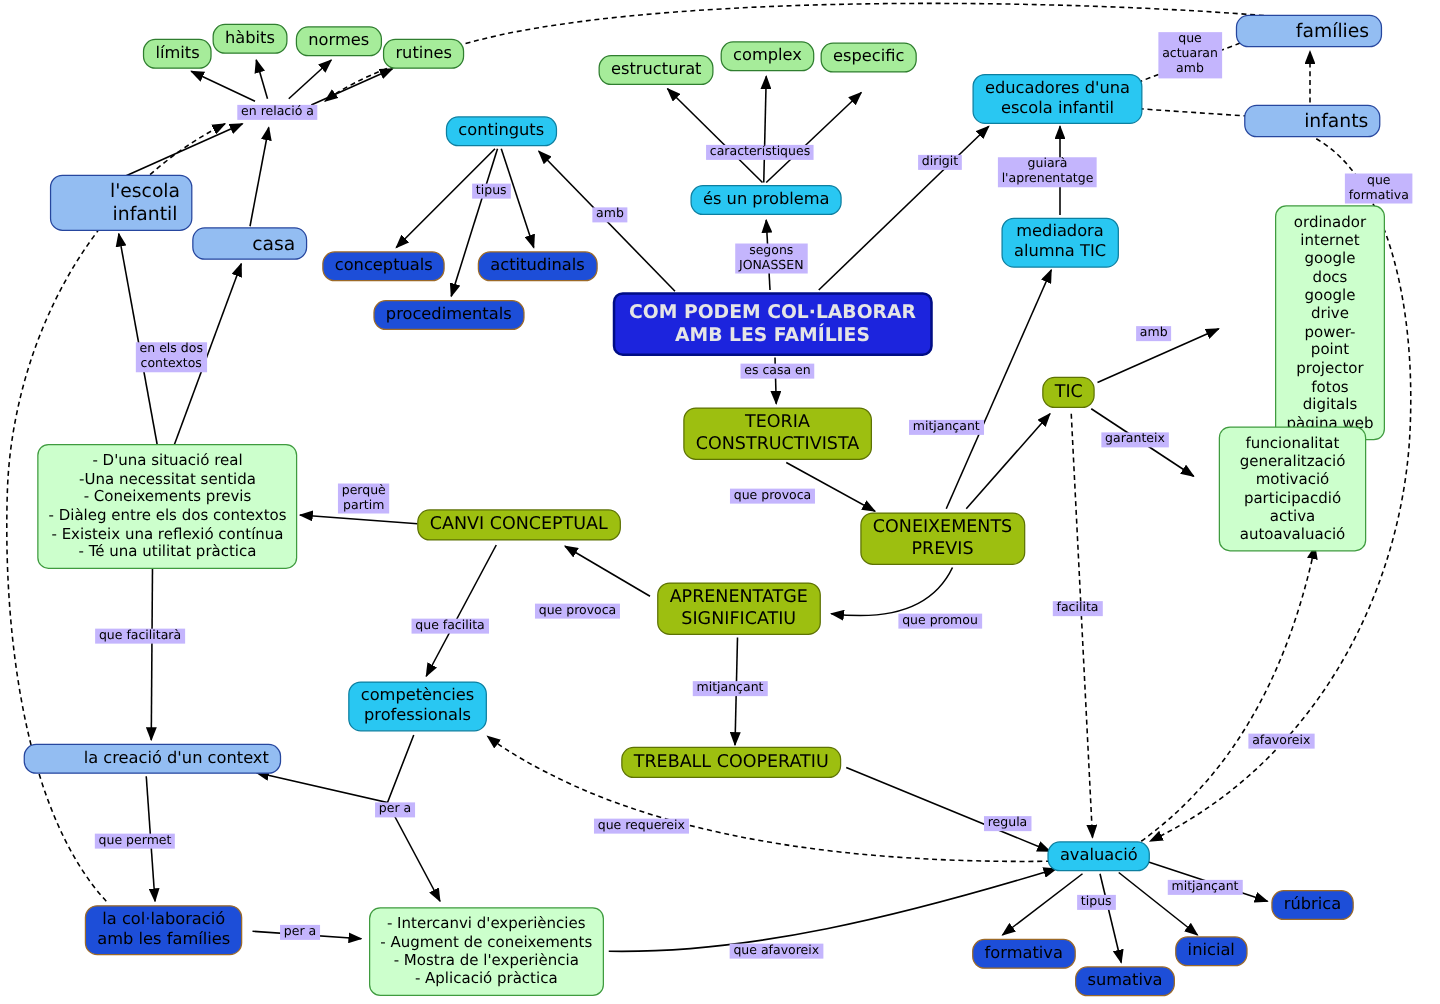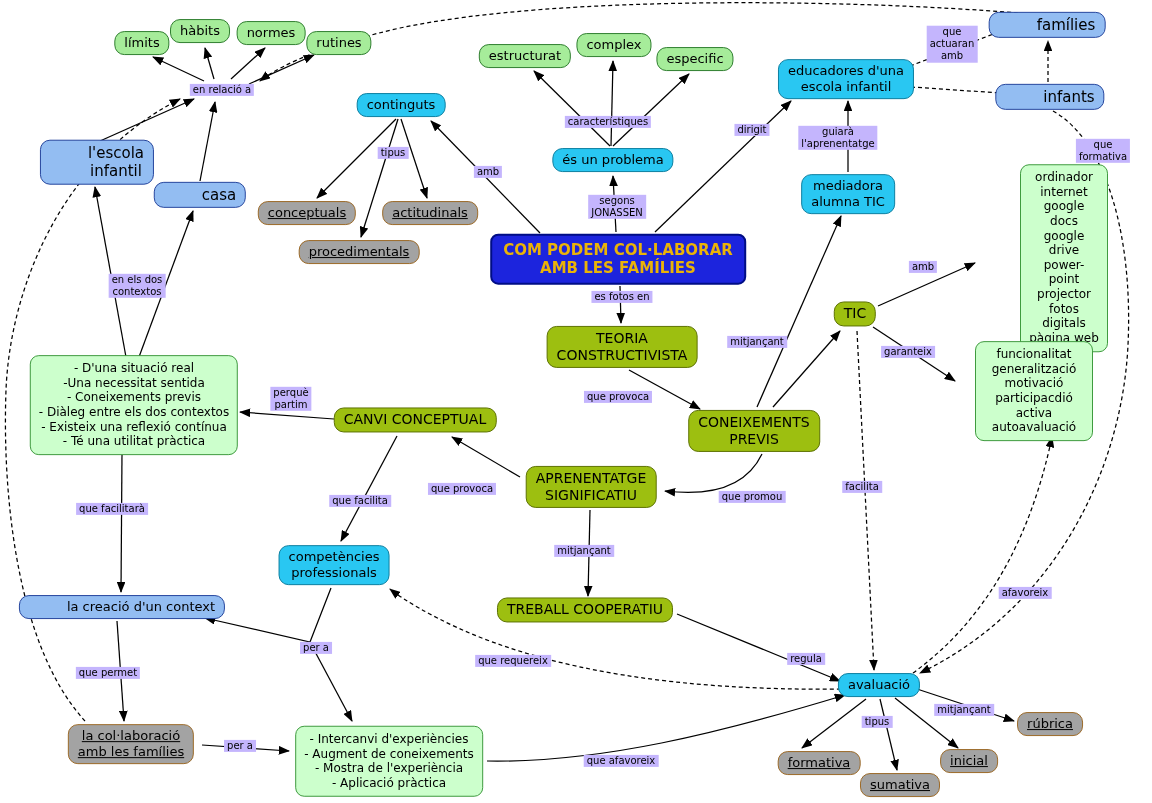--- a/index.html
+++ b/index.html
@@ -11,23 +11,23 @@
   .node{
     position:absolute;transform:translate(-50%,-50%);
     white-space:pre-line;text-align:center;font-size:13px;line-height:1.22;
     color:#000;padding:3px 9px;border-radius:10px;border:1.5px solid transparent;
     box-sizing:border-box;
   }
   .green  {background:#a6ec9a;border-color:#2f7e2f;}
   .biglist{background:#ccffcc;border-color:#3f9b3f;font-size:12px;padding:5px 8px;border-radius:9px;}
   .blue   {background:#93bdf2;border-color:#26469e;padding-left:47px;}
   .cyan   {background:#29c7f2;border-color:#0d7fa0;}
-  .orange {background:#a3a3a3;border-color:#9c6a28;text-decoration:underline;}
+  .orange {background:#1d4ed8;border-color:#9c6a28;}
   .olive  {background:#9dbf10;border-color:#5d7203;}
-  .main   {background:#1c24dd;border:2px solid #000d85;color:#eab308;font-weight:bold;border-radius:8px;padding:5px 11px;}
+  .main   {background:#1c24dd;border:2px solid #000d85;color:#e5e5e5;font-weight:bold;border-radius:8px;padding:5px 11px;}
   .label  {background:#c4b5fd;border:none;border-radius:0;padding:0 3px;font-size:10px;}
 </style>
 </head>
 <body>
 
 <div id="canvas">
   <svg id="edge-layer" viewBox="0 0 1152 803" xmlns="http://www.w3.org/2000/svg">
     <defs>
       <marker id="arrowhead" markerWidth="9" markerHeight="7" refX="8.2" refY="3.5" orient="auto">
         <polygon points="0 0, 9 3.5, 0 7" fill="#000"></polygon>
@@ -90,21 +90,21 @@
       <div class="node green" style="left: 200px; top: 31px;">hàbits</div>
       <div class="node green" style="left: 271px; top: 33px;">normes</div>
       <div class="node green" style="left: 339px; top: 43px;">rutines</div>
       <div class="node label" style="left: 222px; top: 90px;">en relació a</div>
       <div class="node blue" style="left: 97px; top: 162px; font-size: 15px;">l'escola
 infantil</div>
       <div class="node blue" style="left: 200px; top: 195px; font-size: 15px;">casa</div>
       <div class="node cyan" style="left: 401px; top: 105px;">continguts</div>
       <div class="node green" style="left: 525px; top: 56px;">estructurat</div>
       <div class="node green" style="left: 614px; top: 45px;">complex</div>
-      <div class="node green" style="left: 695px; top: 59px; text-align: right;">especific</div>
+      <div class="node green" style="left: 695px; top: 46px; text-align: right;">especific</div>
       <div class="node label" style="left: 608px; top: 122px;">característiques</div>
       <div class="node cyan" style="left: 613px; top: 160px;">és un problema</div>
       <div class="node cyan" style="left: 846px; top: 79px;">educadores d'una
 escola infantil</div>
       <div class="node label" style="left: 952px; top: 44px;">que
 actuaran
 amb</div>
       <div class="node blue" style="left: 1047px; top: 25px; font-size: 15px;">famílies</div>
       <div class="node blue" style="left: 1050px; top: 97px; font-size: 15px;">infants</div>
       <div class="node label" style="left: 752px; top: 130px;">dirigit</div>
@@ -114,21 +114,21 @@
 alumna TIC</div>
       <div class="node label" style="left: 393px; top: 153px;">tipus</div>
       <div class="node orange" style="left: 307px; top: 213px;">conceptuals</div>
       <div class="node orange" style="left: 430px; top: 213px;">actitudinals</div>
       <div class="node orange" style="left: 359px; top: 252px;">procedimentals</div>
       <div class="node label" style="left: 488px; top: 172px;">amb</div>
       <div class="node label" style="left: 617px; top: 207px;">segons
 JONASSEN</div>
       <div class="node main" style="left: 618px; top: 259px; font-size: 15px;">COM PODEM COL·LABORAR
 AMB LES FAMÍLIES</div>
-      <div class="node label" style="left: 622px; top: 297px;">es fotos en</div>
+      <div class="node label" style="left: 622px; top: 297px;">es casa en</div>
       <div class="node olive" style="left: 622px; top: 347px; font-size: 14px;">TEORIA
 CONSTRUCTIVISTA</div>
       <div class="node label" style="left: 618px; top: 397px;">que provoca</div>
       <div class="node olive" style="left: 754px; top: 431px; font-size: 14px;">CONEIXEMENTS
 PREVIS</div>
       <div class="node label" style="left: 757px; top: 342px;">mitjançant</div>
       <div class="node olive" style="left: 855px; top: 314px; font-size: 14px;">TIC</div>
       <div class="node label" style="left: 923px; top: 267px;">amb</div>
       <div class="node biglist" style="left: 1064px; top: 258px;">ordinador
 internet

